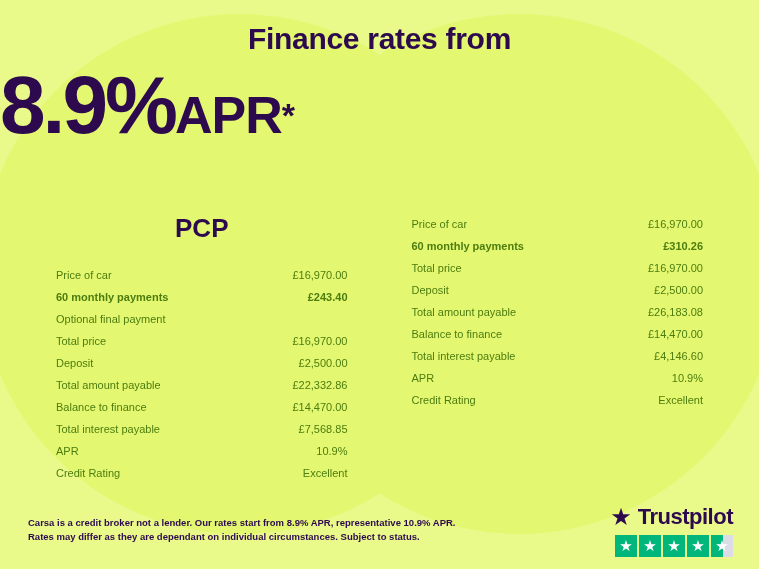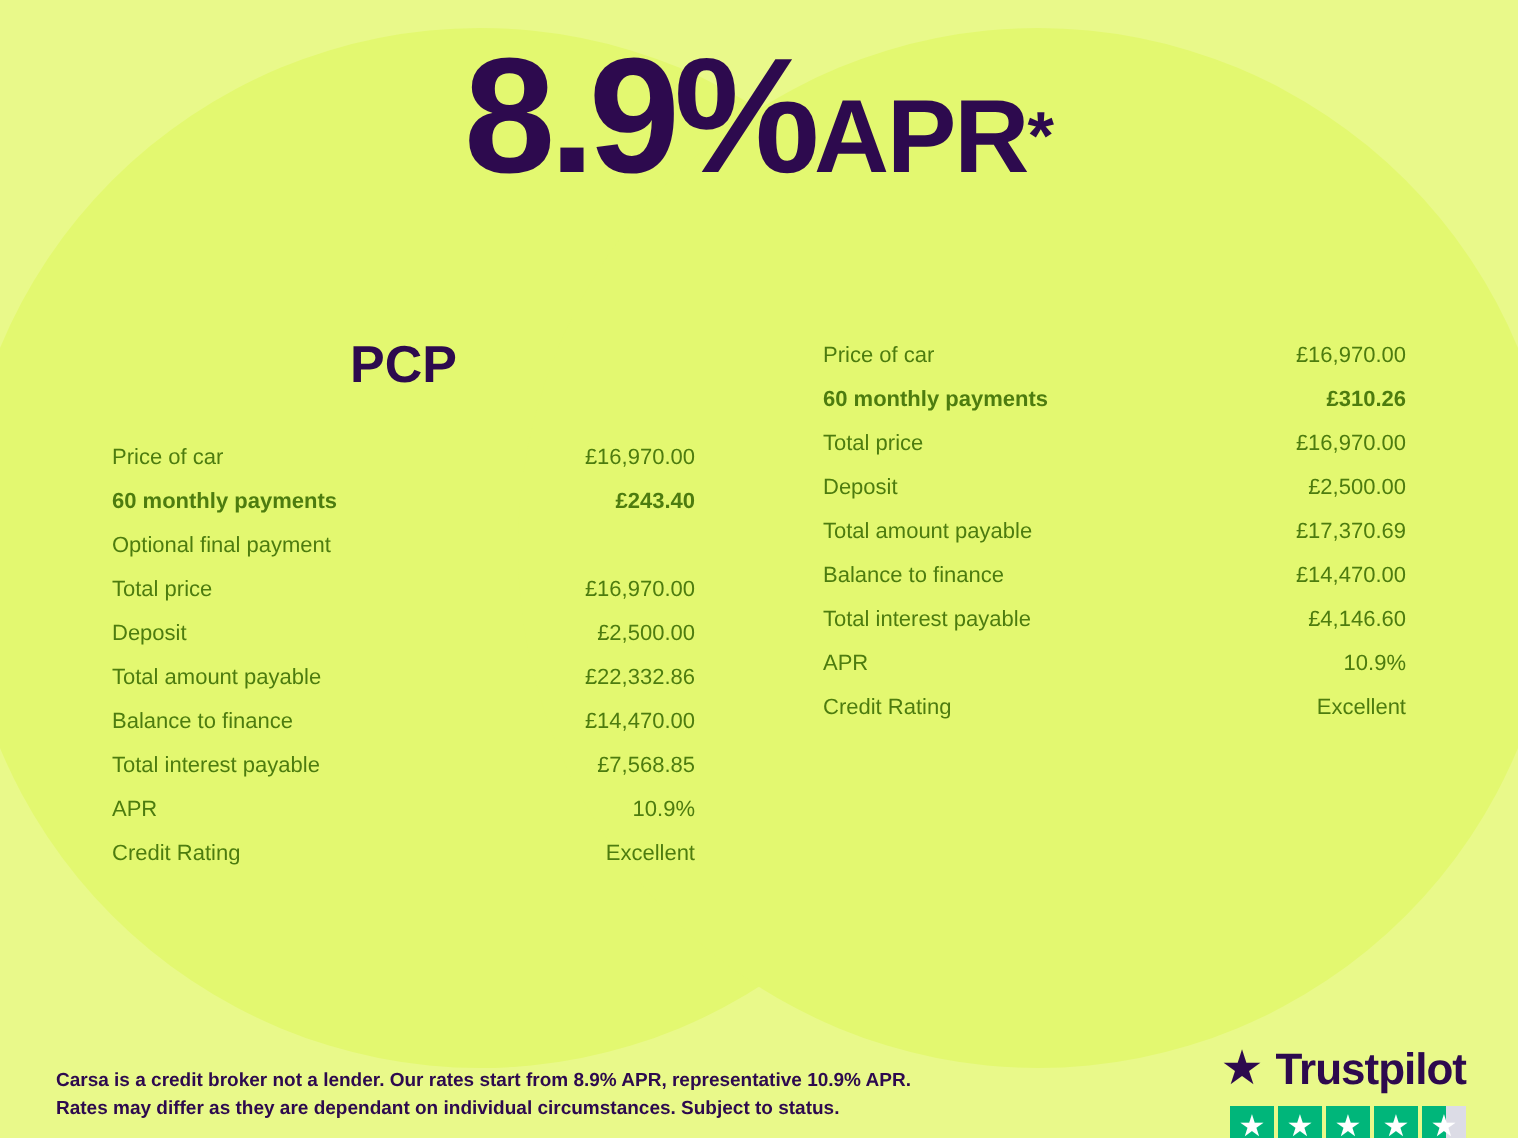--- a/index.html
+++ b/index.html
@@ -39,22 +39,21 @@
   }
   .headline {
     text-align: center;
     font-size: 30px;
     font-weight: bold;
     letter-spacing: -0.3px;
     padding-top: 22px;
     color: #2d0a4e;
   }
   .rate-line {
-    text-align: center;
-    margin-top: 18px;
+    margin-top: 8px;
     white-space: nowrap;
   }
   .rate-big {
     font-size: 82px;
     font-weight: bold;
     letter-spacing: -3px;
     line-height: 1;
     color: #2d0a4e;
     vertical-align: baseline;
   }
@@ -160,20 +159,21 @@
 </head>
 <body>
 
 <div class="bg-circles">
   <div class="circle circle-left"></div>
   <div class="circle circle-right"></div>
 </div>
 
 <div class="content">
 
+  <div class="headline">Finance rates from</div>
 
   <div class="rate-line">
     <span class="rate-big">8.9%</span><span class="rate-apr">APR</span><span class="rate-star">*</span>
   </div>
 
   <div class="columns">
 
     <div class="col">
       <div class="col-title">PCP</div>
       <div class="rows">
@@ -233,21 +233,21 @@
         <div class="row">
           <span class="label">Total price</span>
           <span class="value">£16,970.00</span>
         </div>
         <div class="row">
           <span class="label">Deposit</span>
           <span class="value">£2,500.00</span>
         </div>
         <div class="row">
           <span class="label">Total amount payable</span>
-          <span class="value">£17,370.69</span>
+          <span class="value">£26,183.08</span>
         </div>
         <div class="row">
           <span class="label">Balance to finance</span>
           <span class="value">£14,470.00</span>
         </div>
         <div class="row">
           <span class="label">Total interest payable</span>
           <span class="value">£4,146.60</span>
         </div>
         <div class="row">

